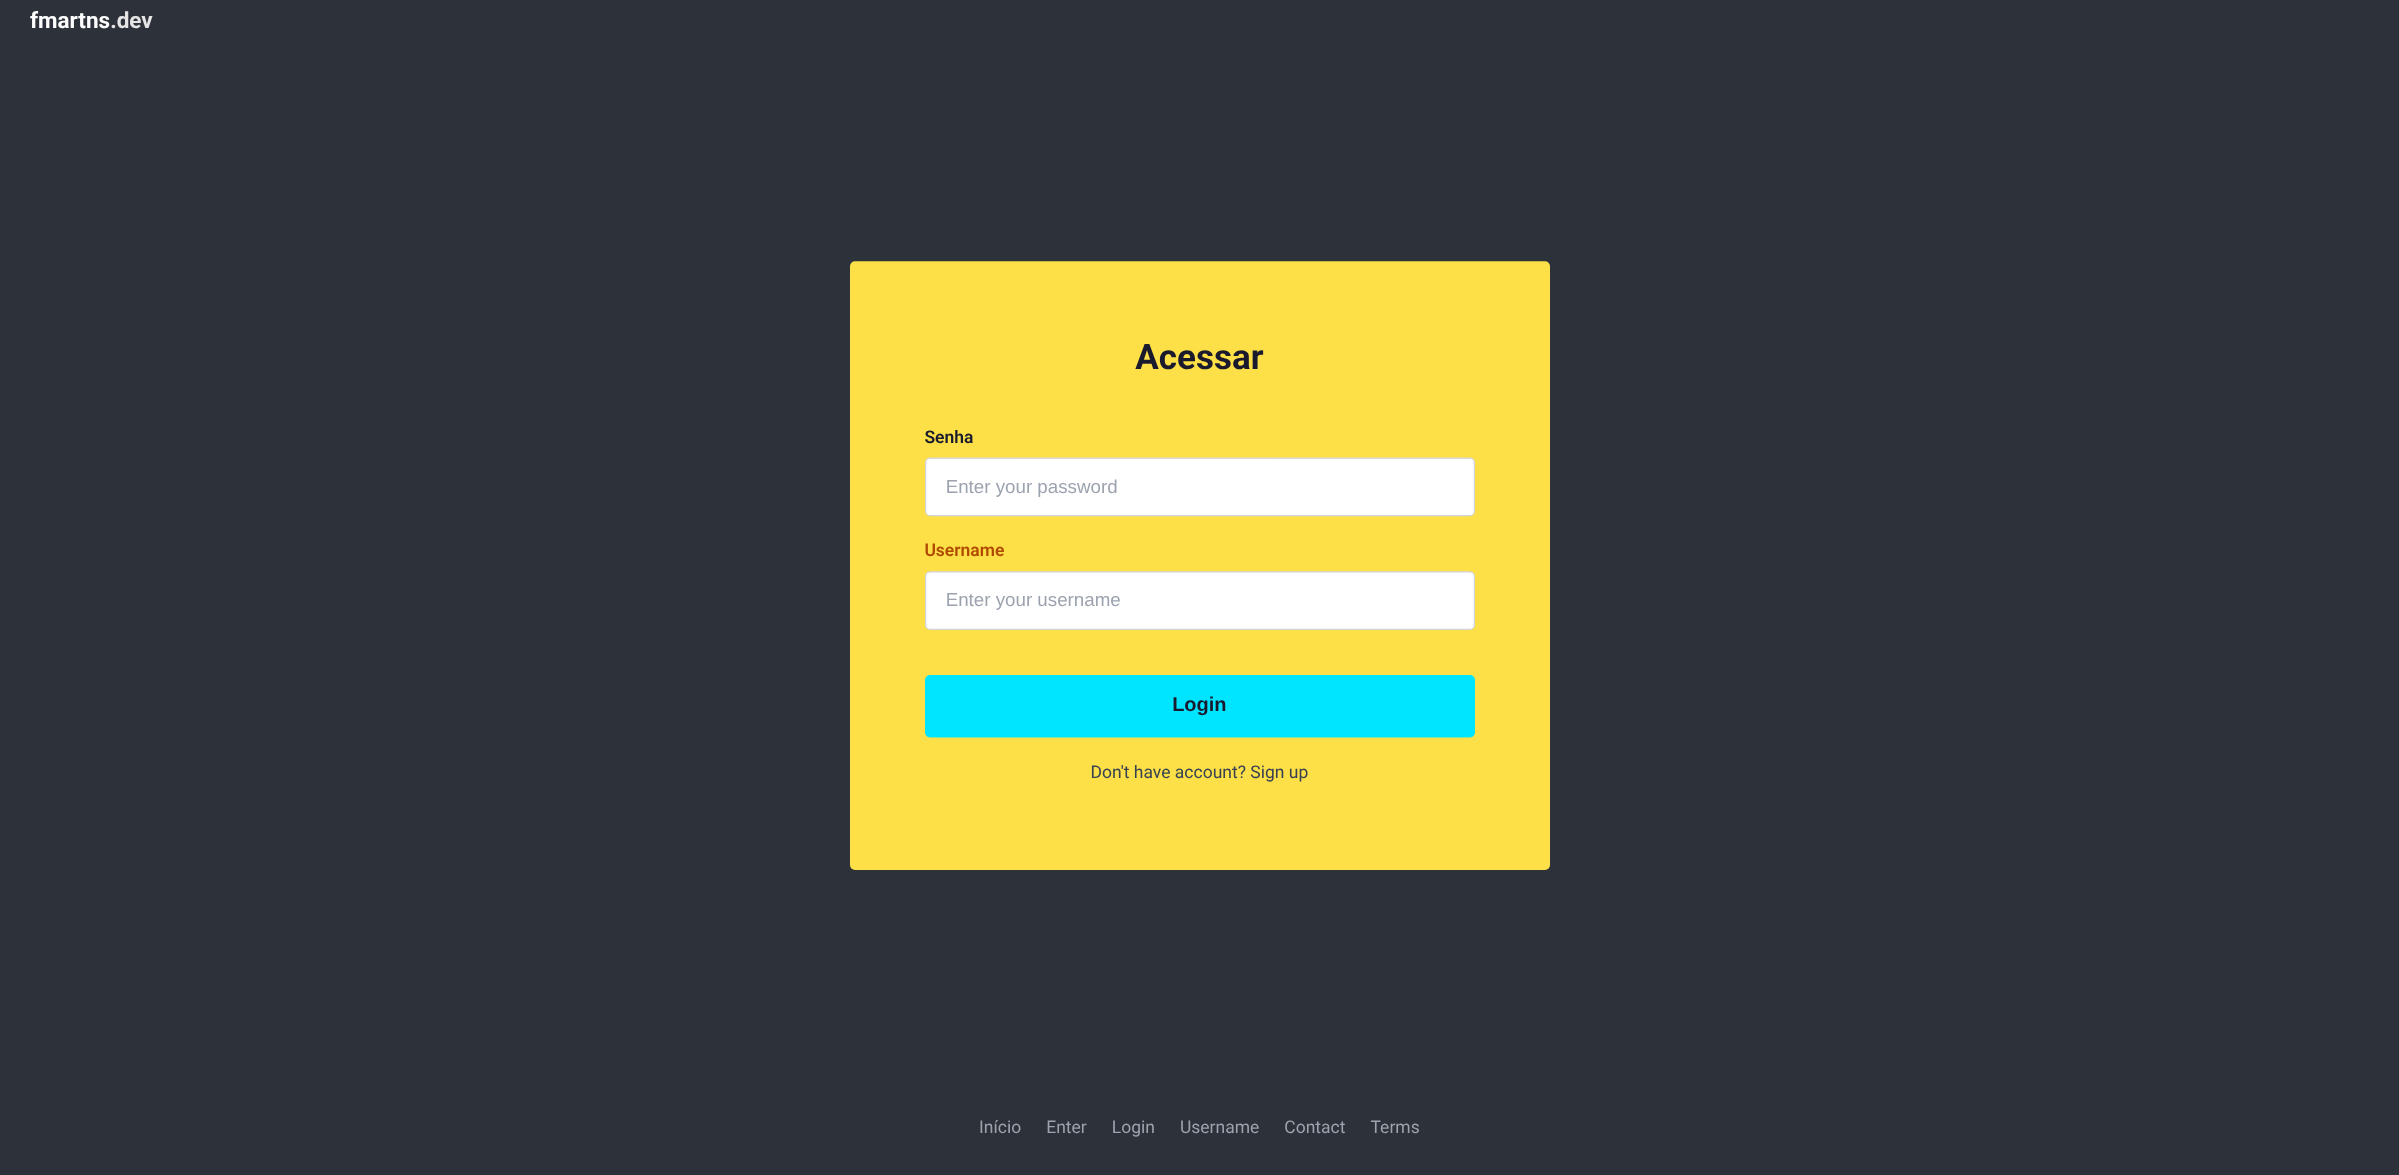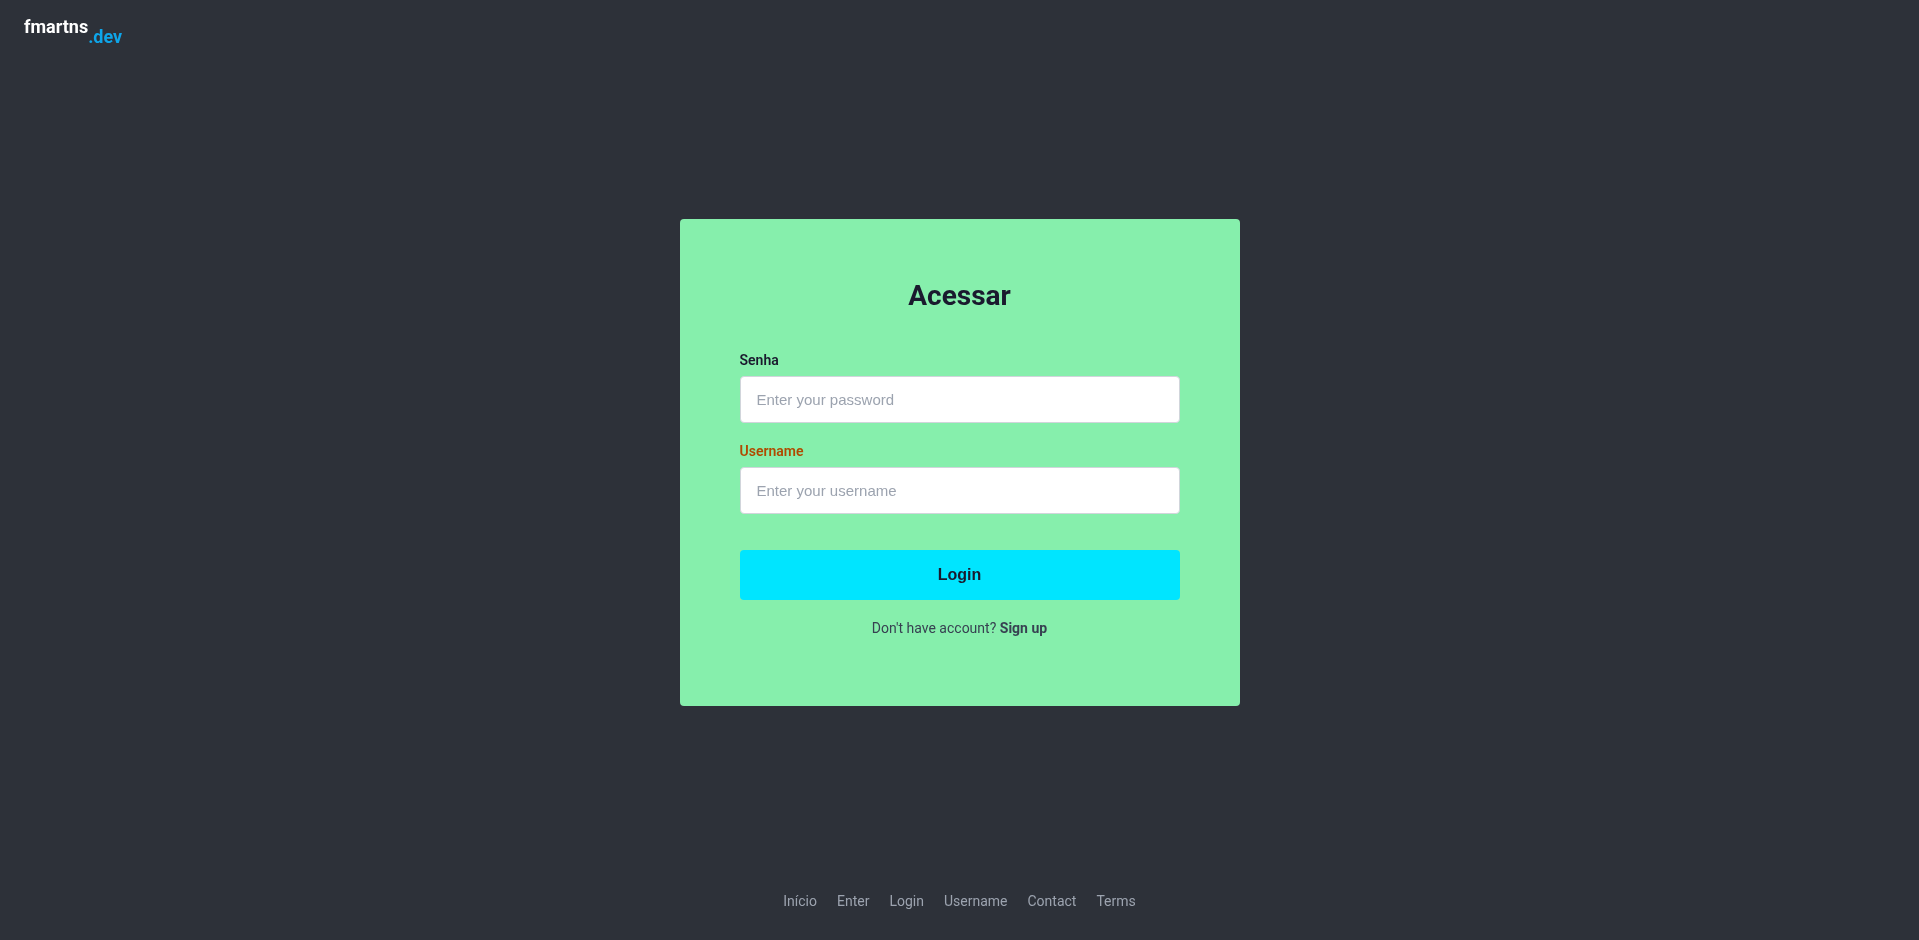--- a/index.html
+++ b/index.html
@@ -27,34 +27,33 @@
       align-items: center;
       font-size: 18px;
       font-weight: 700;
     }
 
     .logo-main {
       color: #ffffff;
     }
 
     .logo-accent {
-      color: #0ea5e9;
-      margin-top: 20px;
+      color: #e5e5e5;
     }
 
     .main-content {
       flex: 1;
       display: flex;
       align-items: center;
       justify-content: center;
       padding: 40px 0;
     }
 
     .login-card {
-      background: #86efac;
+      background: #fde047;
       border-radius: 4px;
       width: 560px;
       padding: 60px 60px 70px 60px;
     }
 
     .card-title {
       text-align: center;
       font-size: 28px;
       font-weight: 700;
       color: #1a1a2e;
@@ -119,21 +118,21 @@
 
     .signup-text {
       text-align: center;
       font-size: 14px;
       color: #374151;
     }
 
     .signup-text a {
       color: #374151;
       text-decoration: none;
-      font-weight: 700;
+      font-weight: 400;
     }
 
     .footer {
       padding: 20px 0 30px 0;
       text-align: center;
     }
 
     .footer-nav {
       display: flex;
       justify-content: center;

